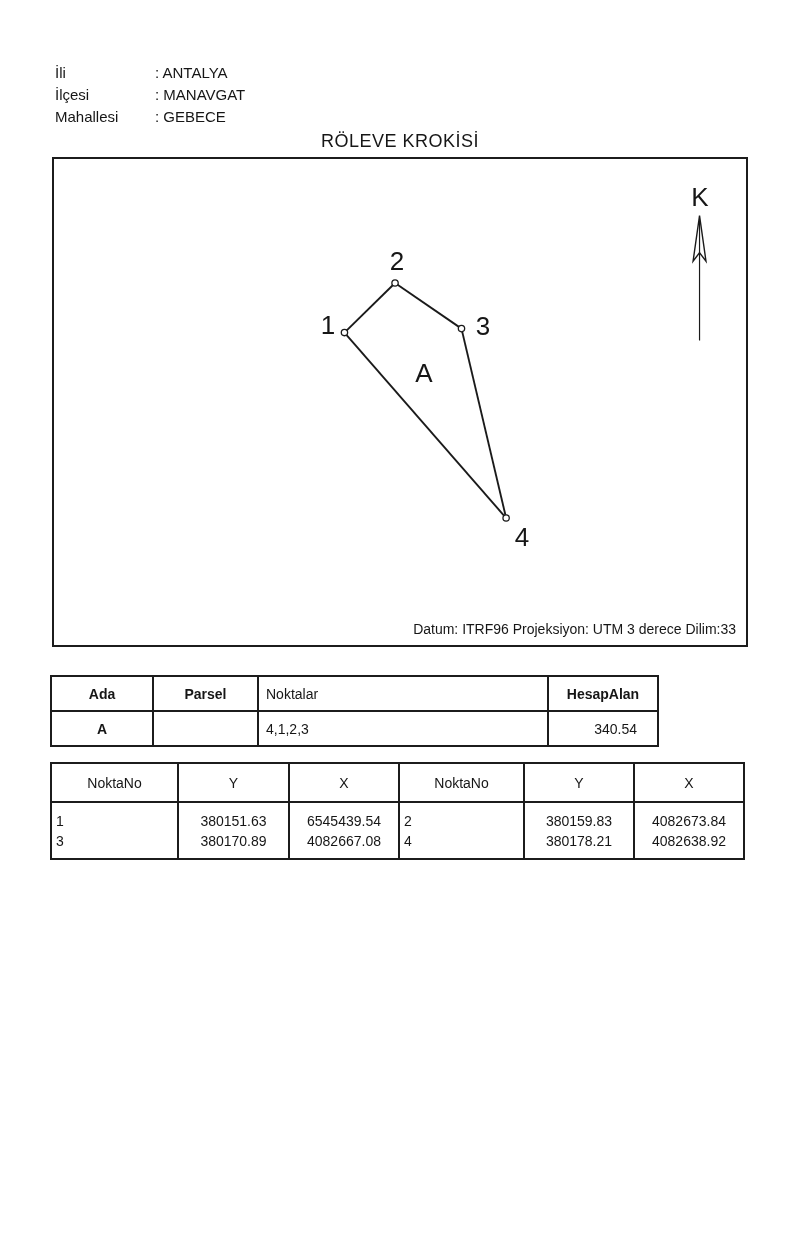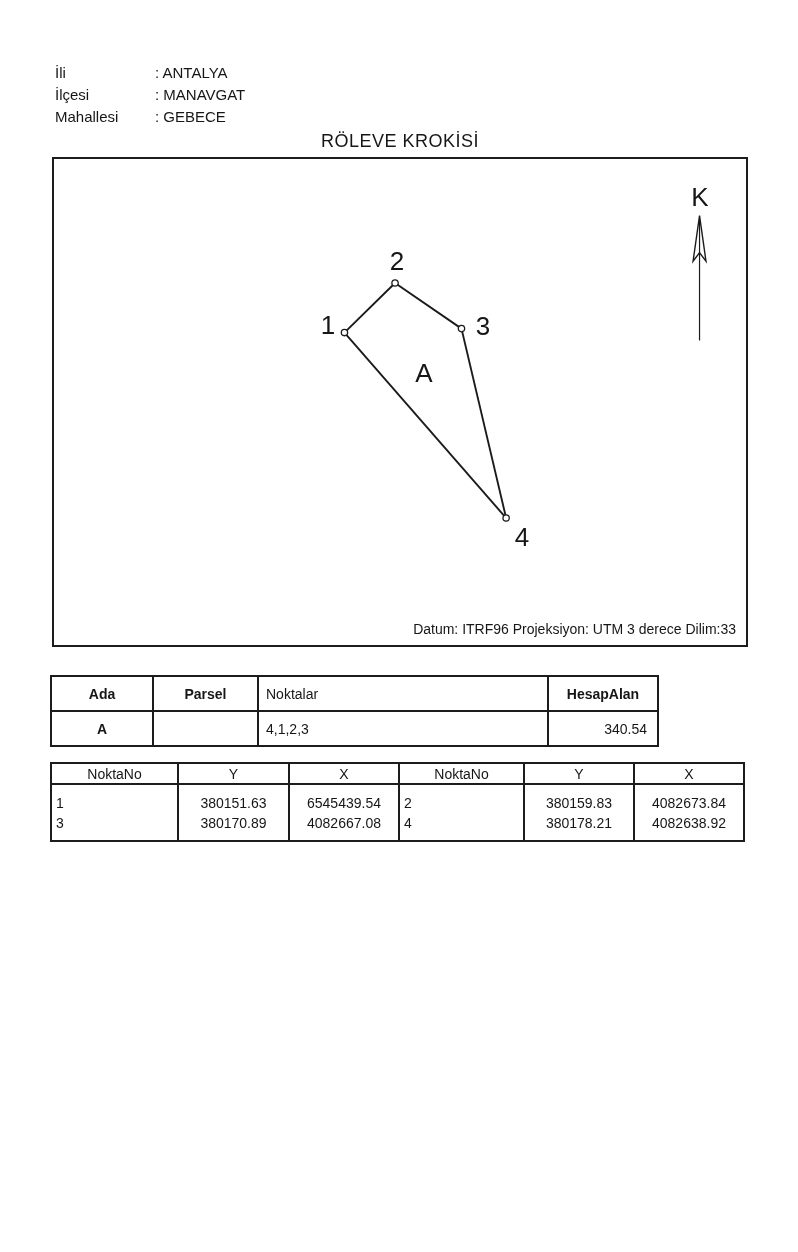--- a/index.html
+++ b/index.html
@@ -89,24 +89,24 @@
   table.doc-table th, table.doc-table td {
     border: 2px solid #1c1c1c;
     font-weight: 400;
     overflow: hidden;
   }
   #parcel-table { left: 50px; top: 675px; width: 607px; }
   #parcel-table th { height: 35px; }
   #parcel-table td { height: 35px; }
   #parcel-table .c-center { text-align: center; font-weight: bold; }
   #parcel-table .c-left   { text-align: left; padding-left: 7px; border-radius: 13px; }
-  #parcel-table .c-right  { text-align: right; padding-right: 10px; border-radius: 12px; }
+  #parcel-table .c-right  { text-align: right; padding-right: 20px; border-radius: 12px; }
 
   #coords-table { left: 50px; top: 762px; width: 693px; }
-  #coords-table th { height: 21px; text-align: center; }
+  #coords-table th { height: 39px; text-align: center; }
   #coords-table td {
     height: 57px;
     vertical-align: top;
     padding-top: 8px;
   }
   #coords-table td div { line-height: 20px; }
   #coords-table td.c-left  { text-align: left;  padding-left: 4px; }
   #coords-table td.c-right { text-align: center; }
 </style>
 </head>

